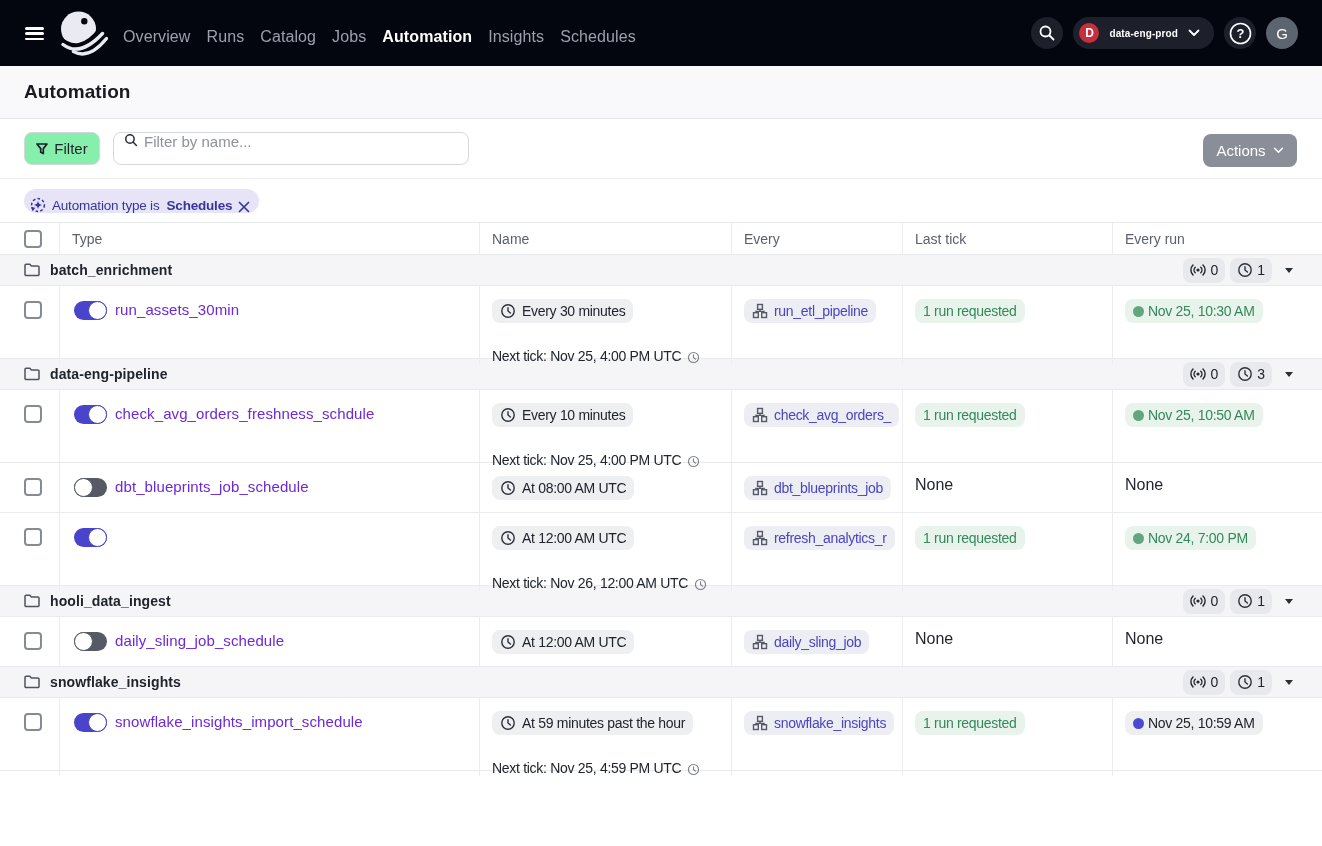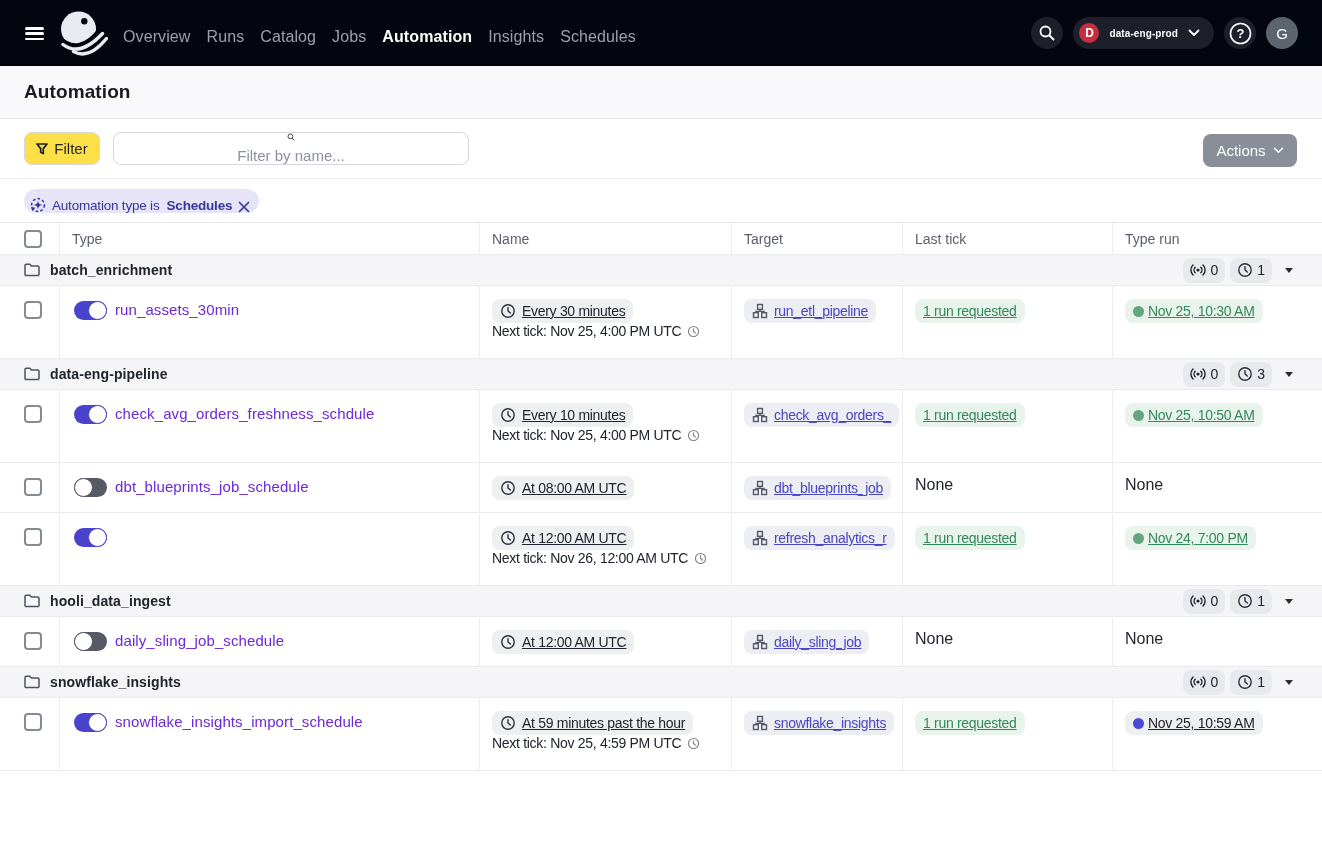--- a/index.html
+++ b/index.html
@@ -19,22 +19,22 @@
 .deppill .avatar-d { width:20px; height:20px; border-radius:50%; background:#c62f3e; color:#fff; font-size:12px; font-weight:700; display:flex; align-items:center; justify-content:center; }
 .deppill .depname { color:#fff; font-size:10px; font-weight:600; letter-spacing:.1px; }
 .avatar-g { width:32px; height:32px; border-radius:50%; background:#5c6470; color:#fff; font-size:15px; font-weight:500; display:flex; align-items:center; justify-content:center; }
 
 
 .pagehead { height:53px; background:#f9f9fb; border-bottom:1px solid #e7e8ea; display:flex; align-items:center; padding:0 24px; }
 .pagehead h1 { font-size:19px; font-weight:700; color:#191b21; letter-spacing:.1px; }
 
 
 .toolbar { height:60px; border-bottom:1px solid #eceded; display:flex; align-items:center; padding:0 24px; position:relative; }
-.btn-filter { height:33px; width:76px; border:1px solid #d6d8dd; border-radius:8px; background:#fde047; display:flex; align-items:center; justify-content:center; gap:6px; font-size:15px; color:#1f232b; font-weight:500; }
-.searchbox { margin-left:13px; width:356px; height:33px; border:1px solid #d6d8dd; border-radius:8px; display:flex; align-items:center; padding:0 10px; gap:6px;flex-direction:column; }
+.btn-filter { height:33px; width:76px; border:1px solid #d6d8dd; border-radius:8px; background:#86efac; display:flex; align-items:center; justify-content:center; gap:6px; font-size:15px; color:#1f232b; font-weight:500; }
+.searchbox { margin-left:13px; width:356px; height:33px; border:1px solid #d6d8dd; border-radius:8px; display:flex; align-items:flex-start; padding:0 10px; gap:6px; }
 .searchbox .ph { color:#8d919c; font-size:15px; }
 .btn-actions { position:absolute; right:25px; top:15px; height:33px; width:94px; background:#8a8e98; border:none; border-radius:8px; color:#fff; font-size:15px; font-weight:500; display:flex; align-items:center; justify-content:center; gap:7px; }
 
 
 .chiprow { height:43px; display:flex; align-items:center; padding:0 24px; }
 .chip { height:24px; background:#e7e4f8; border-radius:12px; display:flex; align-items:flex-end; padding:0 9px 0 6px; gap:6px; font-size:13.5px; letter-spacing:-0.2px; color:#37359e; }
 .chip b { font-weight:700; }
 
 
 .tbl { border-top:1px solid #e7e8ea; }
@@ -55,25 +55,25 @@
 .checkbox { display:inline-block; width:18px; height:18px; border:2px solid #858a94; border-radius:4px; background:#fff; }
 .namecell { padding:15px 12px 0 14px; display:flex; align-items:flex-start; gap:8px; }
 .link { color:#6d28d9; font-size:15px; text-decoration:none; letter-spacing:.1px; line-height:18px; margin-top:0; }
 .toggle { width:33px; height:19px; border-radius:9.5px; position:relative; flex:none; }
 .toggle.on { background:#4a43cb; }
 .toggle.off { background:#555a64; }
 .knob { position:absolute; top:0; width:19px; height:19px; border-radius:50%; background:#fff; }
 .toggle.on .knob { right:0; border:1.5px solid #4a43cb; }
 .toggle.off .knob { left:0; border:1.5px solid #555a64; }
 .typecell { padding:13px 12px 0 12px; }
-.tag { display:inline-flex; height:24px; align-items:center; border-radius:8px; background:#eef0f1; padding:0 8px; gap:6px; font-size:14px; color:#20242c; letter-spacing:-0.3px; white-space:nowrap;text-decoration:underline; }
+.tag { display:inline-flex; height:24px; align-items:center; border-radius:8px; background:#eef0f1; padding:0 8px; gap:6px; font-size:14px; color:#20242c; letter-spacing:-0.3px; white-space:nowrap; }
 .tag.lav { background:#ededf4; color:#4a45c2; }
 .tag.green { background:#e8f4eb; color:#35875c; }
 .tag.gray { background:#eeeff1; color:#20242c; }
-.nexttick { margin-top:0; font-size:14px; color:#20242c; display:flex; align-items:center; gap:6px; letter-spacing:-0.3px; white-space:nowrap; }
+.nexttick { margin-top:25px; font-size:14px; color:#20242c; display:flex; align-items:flex-end; gap:6px; letter-spacing:-0.3px; white-space:nowrap; }
 .dot { width:11px; height:11px; margin-right:-2px; border-radius:50%; flex:none; }
 .none { font-size:16px; color:#23262e; padding:13px 0 0 12px; }
 .tickcell { padding:13px 16px 0 12px; }
 
 svg { display:block; }
 </style>
 </head>
 <body>
 
 <div class="topnav">
@@ -187,23 +187,23 @@
   </defs>
 </svg>
 
 <div class="tbl">
   <div class="tr thead">
     <div class="cbcell" style="padding:0 0 0 24px; display:flex; align-items:center;">
         <span class="checkbox"></span>
       </div>
     <div>Type</div>
       <div>Name</div>
-      <div>Target</div>
+      <div>Every</div>
       <div>Last tick</div>
-      <div>Type run</div>
+      <div>Every run</div>
   </div>
 
   <div class="grow">
     <svg width="16" height="16" viewBox="0 0 16 16">
         <use href="#ic-folder"></use>
       </svg>
     <span class="gname">batch_enrichment</span>
     <span class="gright">
       <span class="gpill"><svg width="16" height="16" viewBox="0 0 16 16">
             <use href="#ic-sensor"></use>

